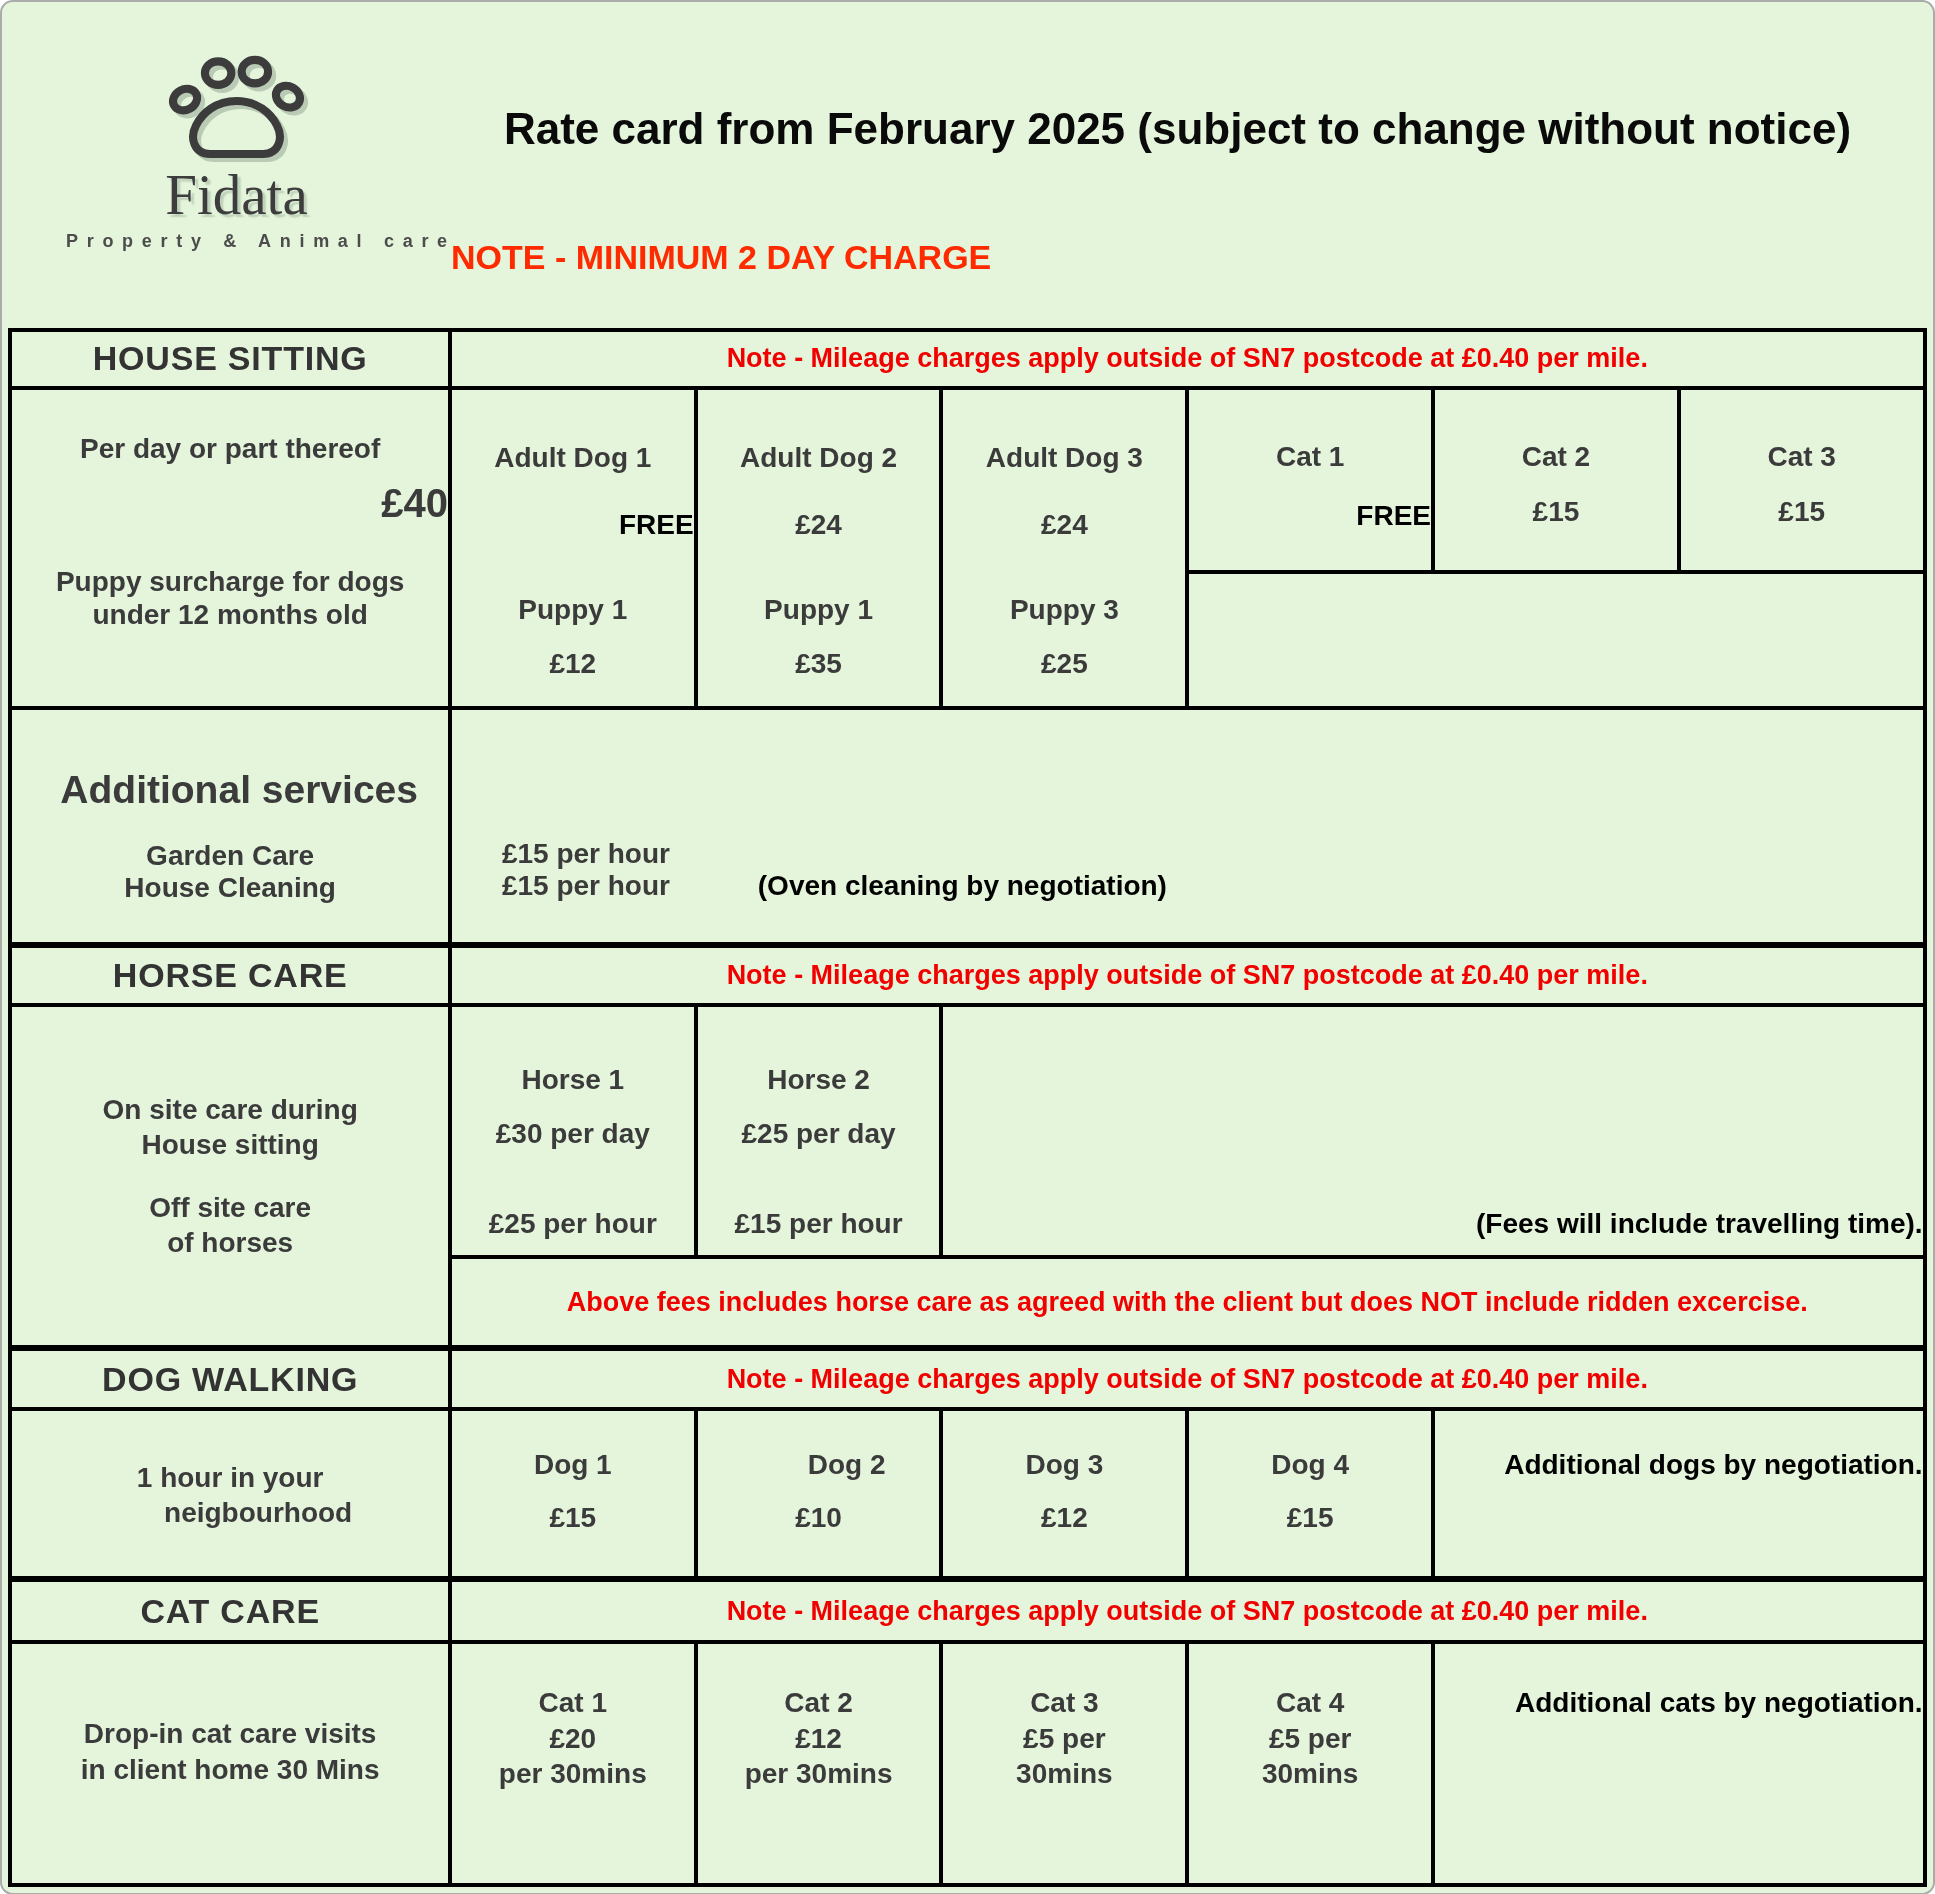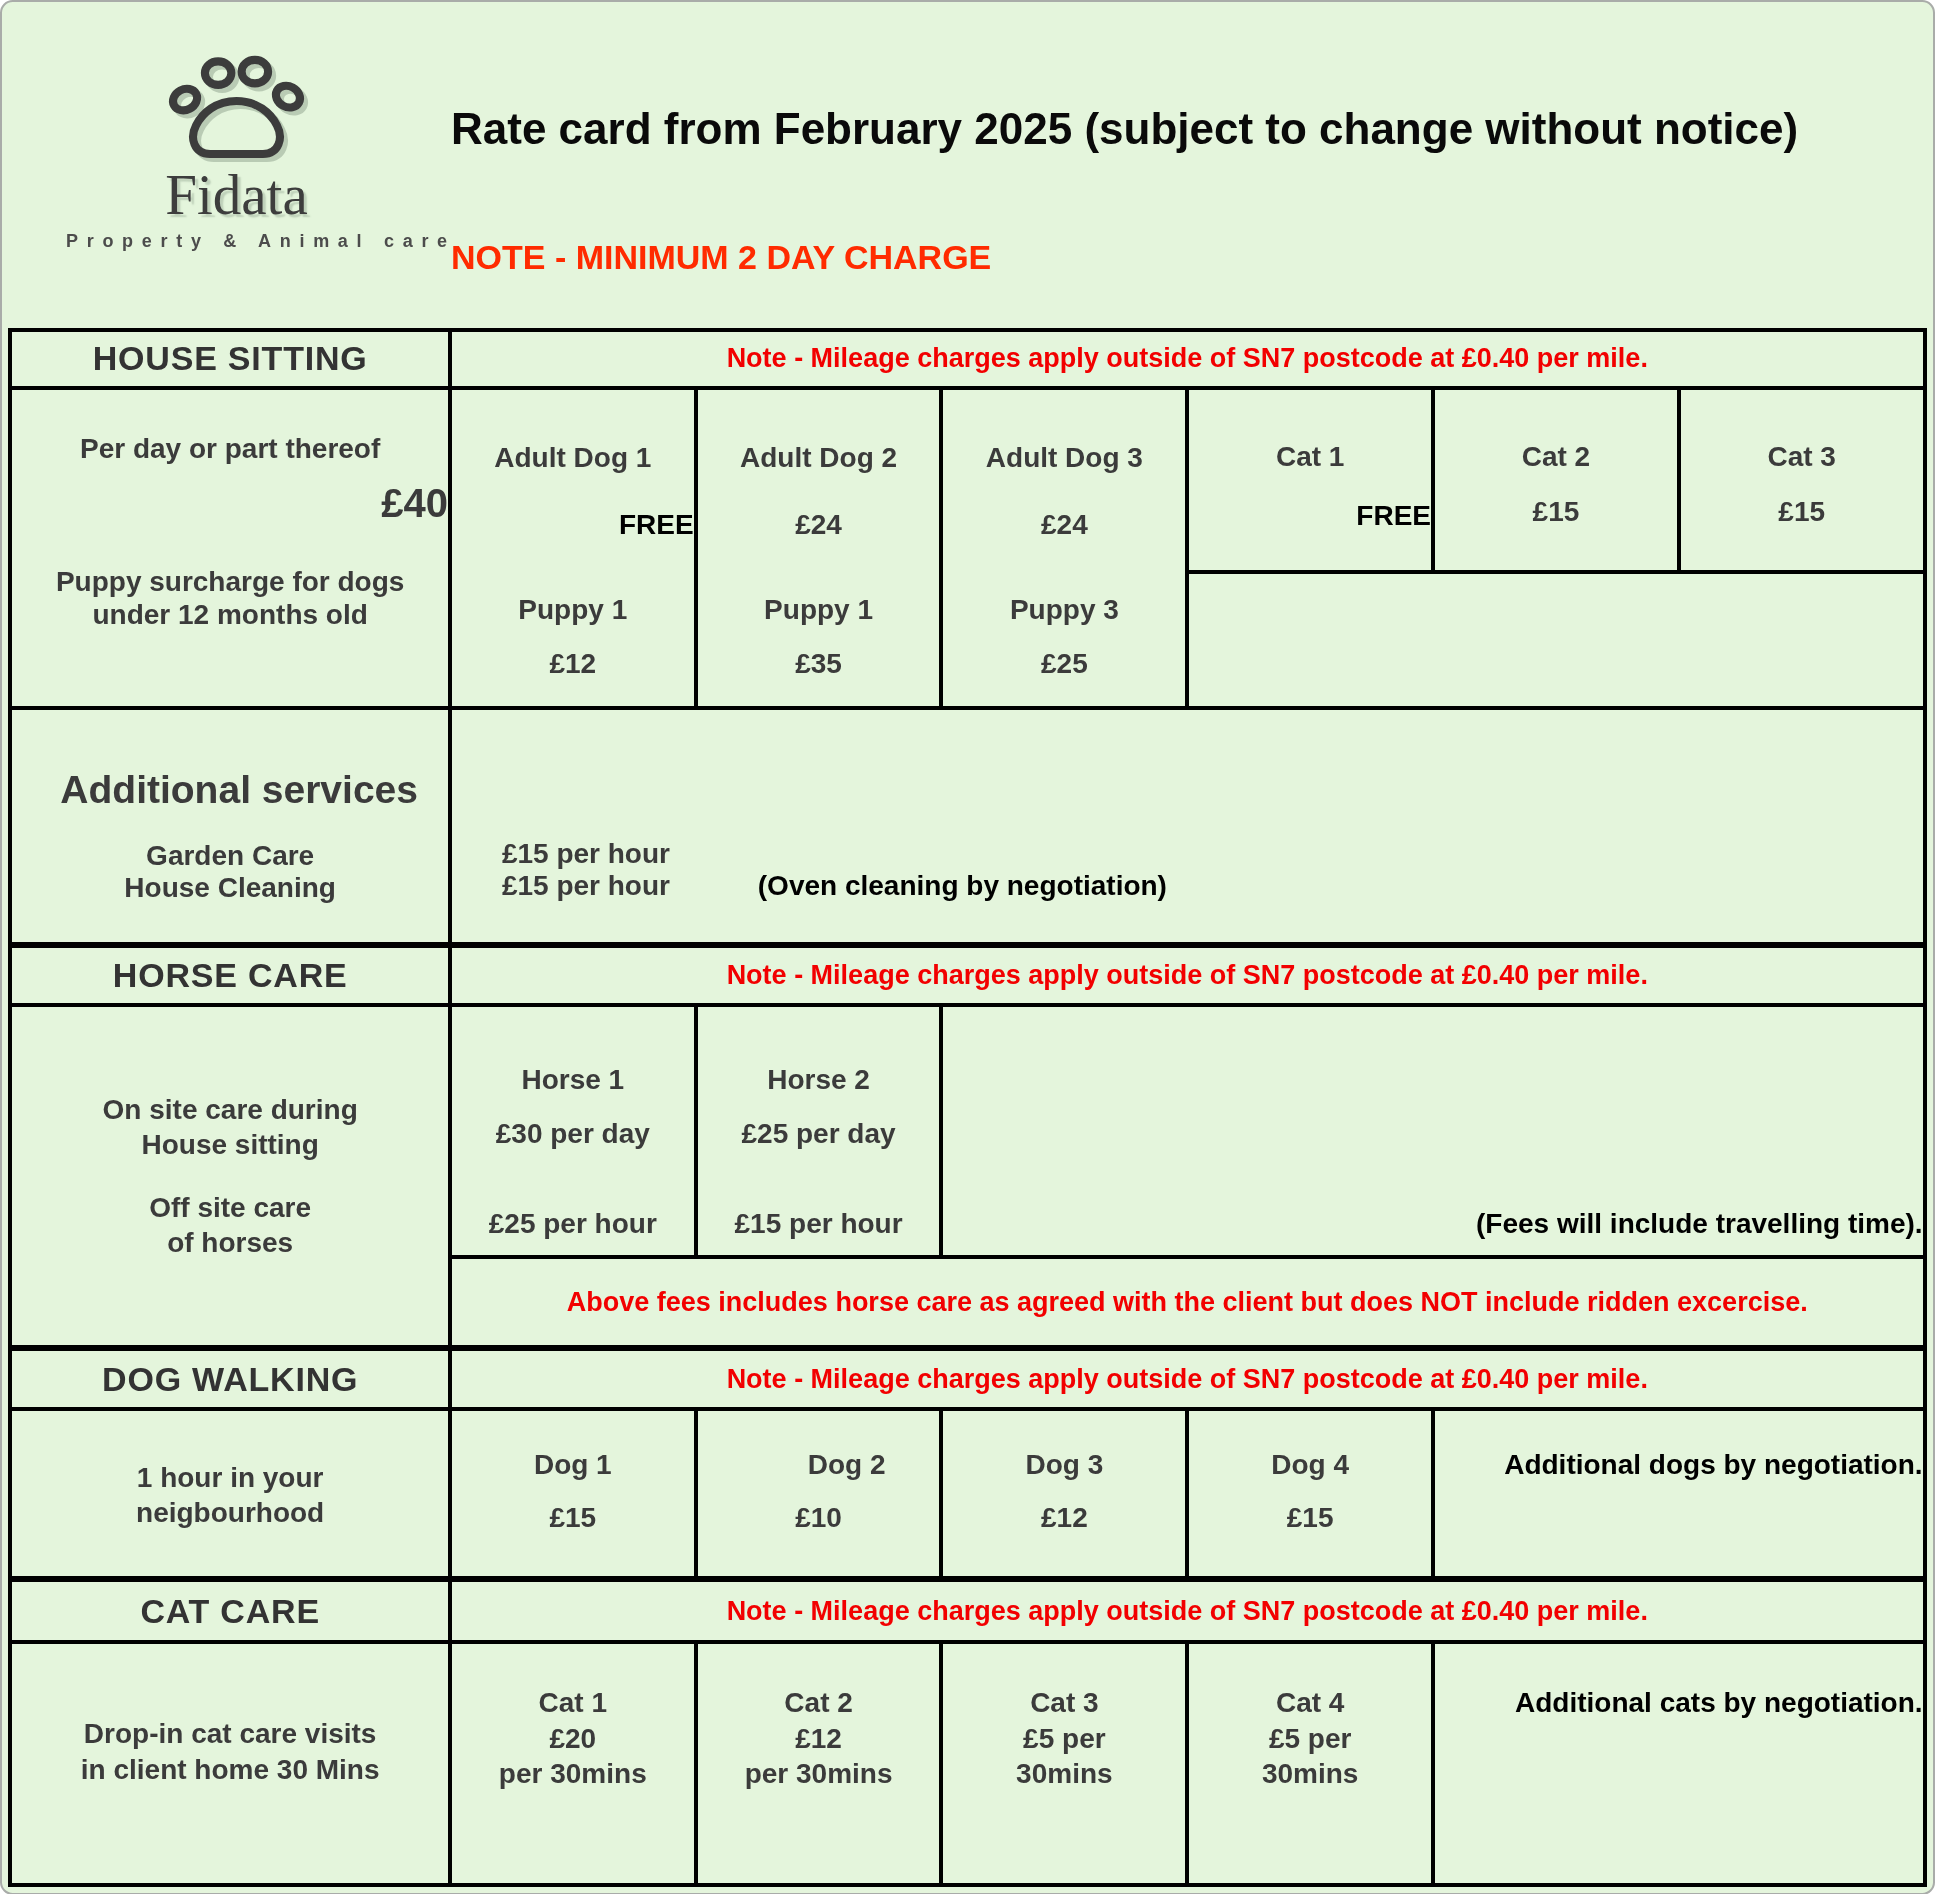--- a/index.html
+++ b/index.html
@@ -13,21 +13,21 @@
     overflow:hidden;
     font-family:"Liberation Sans","DejaVu Sans",sans-serif;
     color:#3b3b3b;
   }
   
   .logo{position:absolute;left:64px;top:40px;width:341px;text-align:center;}
   .paw{display:block;margin:0 auto 3.2px auto;filter:drop-shadow(4.8px 4.8px 0 rgba(120,140,120,.40));}
   .brand{font-family:"Liberation Serif","DejaVu Serif",serif;font-size:57px;font-weight:500;color:#3d3d3d;line-height:1;text-shadow:3.2px 3.2px 1.6px rgba(120,140,120,.35);}
   .tagline{margin-top:8px;font-size:18px;letter-spacing:8.7px;color:#4c4c4c;font-weight:bold;white-space:nowrap;}
   .titles{position:absolute;left:449px;top:102px;width:1453px;}
-  .main-title{margin:0;font-size:44px;font-weight:bold;color:#0a0a0a;line-height:1.15;}
+  .main-title{margin:0;font-size:44px;font-weight:bold;color:#0a0a0a;line-height:1.15;text-align:center;}
   .min-charge{margin-top:83px;font-size:34px;font-weight:bold;color:#ff2b00;}
   
   .table{
     position:absolute;left:6.4px;right:6.4px;top:326px;bottom:6.4px;
     border:4.8px solid #000;box-sizing:border-box;
     display:flex;flex-direction:column;
   }
   .row{display:grid;box-sizing:border-box;min-height:0;}
   .bt5{border-top:4px solid #000;} .bt6{border-top:4.8px solid #000;} .bt8{border-top:6.4px solid #000;}
   .cell{position:relative;border-left:4px solid #000;box-sizing:border-box;min-height:0;}
@@ -173,21 +173,21 @@
         <span class="sec-title">DOG WALKING</span>
       </div>
       <div class="cell cc">
         <span class="mileage">Note - Mileage charges apply outside of SN7 postcode at £0.40 per mile.</span>
       </div>
     </div>
 
     <div class="row walk-row bt6" style="flex:215 0 0;">
       <div class="cell first">
         <div class="t" style="top:30%;">1 hour in your</div>
-        <div class="t" style="top:51%;">neigbourhood</div>
+        <div class="t" style="top:51%;padding-left:28px;">neigbourhood</div>
       </div>
       <div class="cell">
         <div class="t" style="top:22%;">Dog 1</div>
         <div class="t" style="top:54%;">£15</div>
       </div>
       <div class="cell">
         <div class="t" style="top:22%;padding-left:28px;">Dog 2</div>
         <div class="t" style="top:54%;">£10</div>
       </div>
       <div class="cell">

